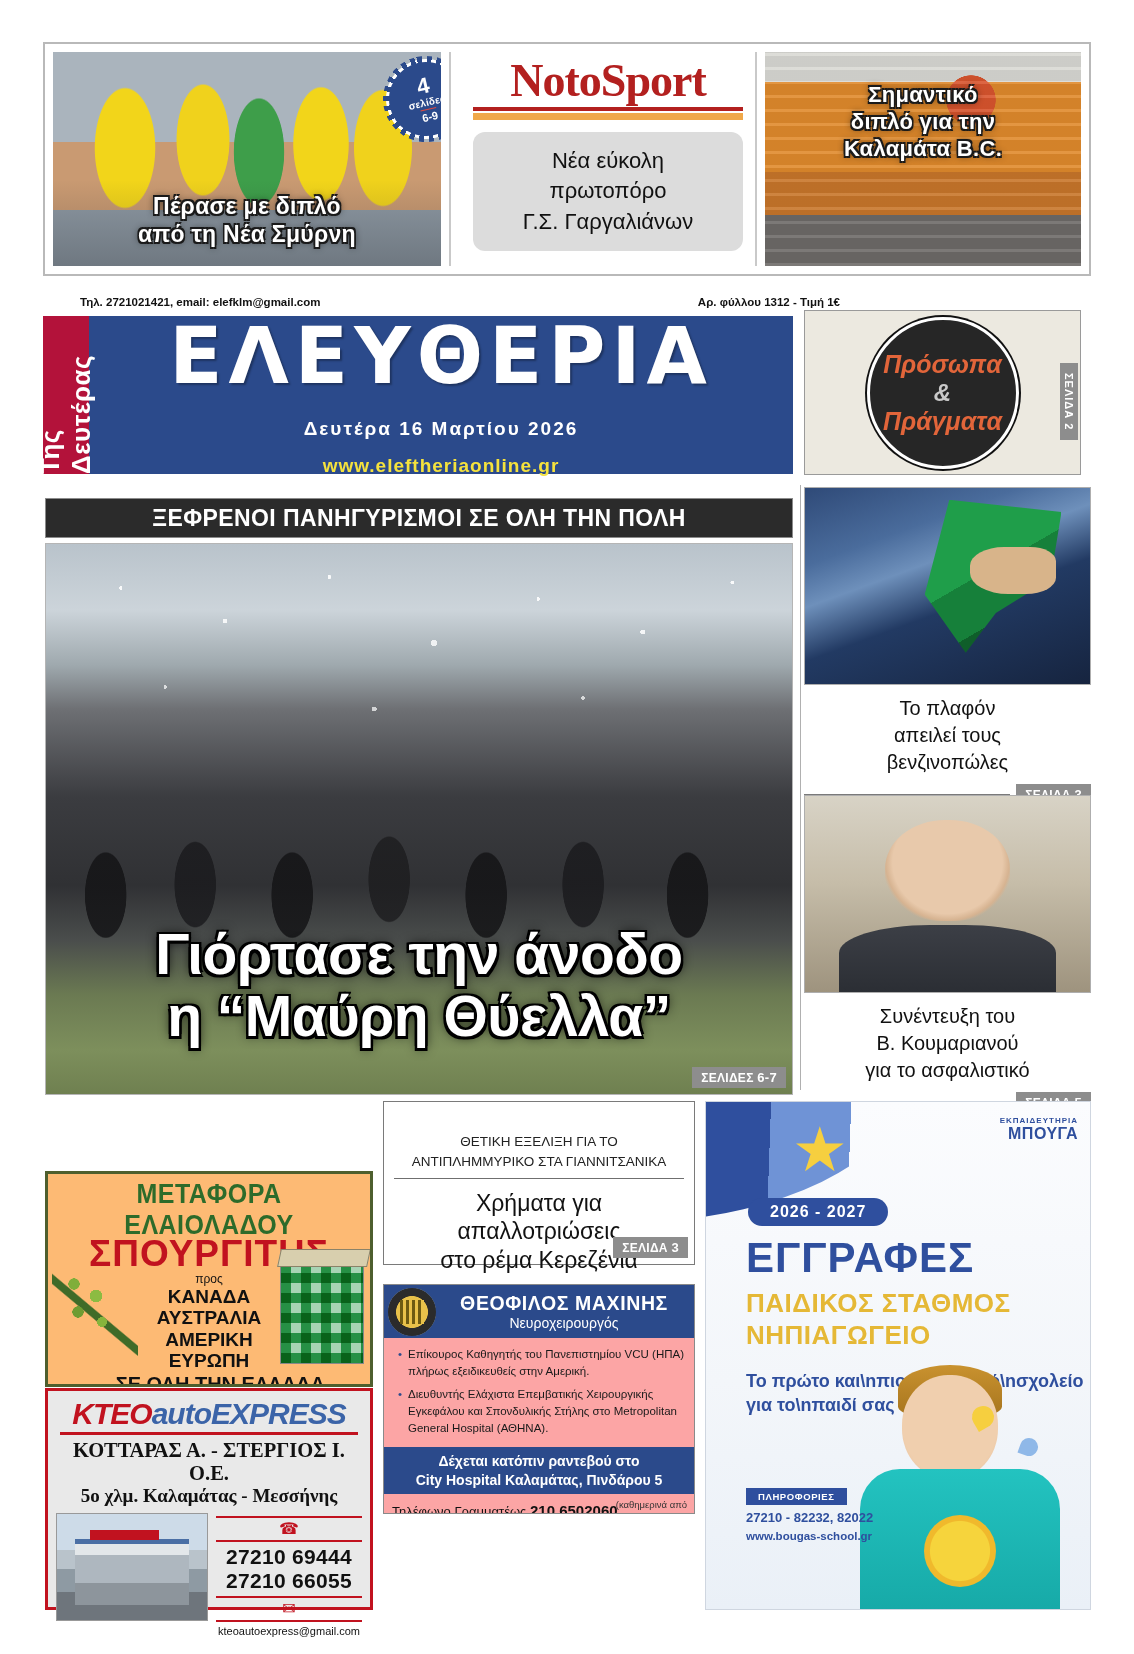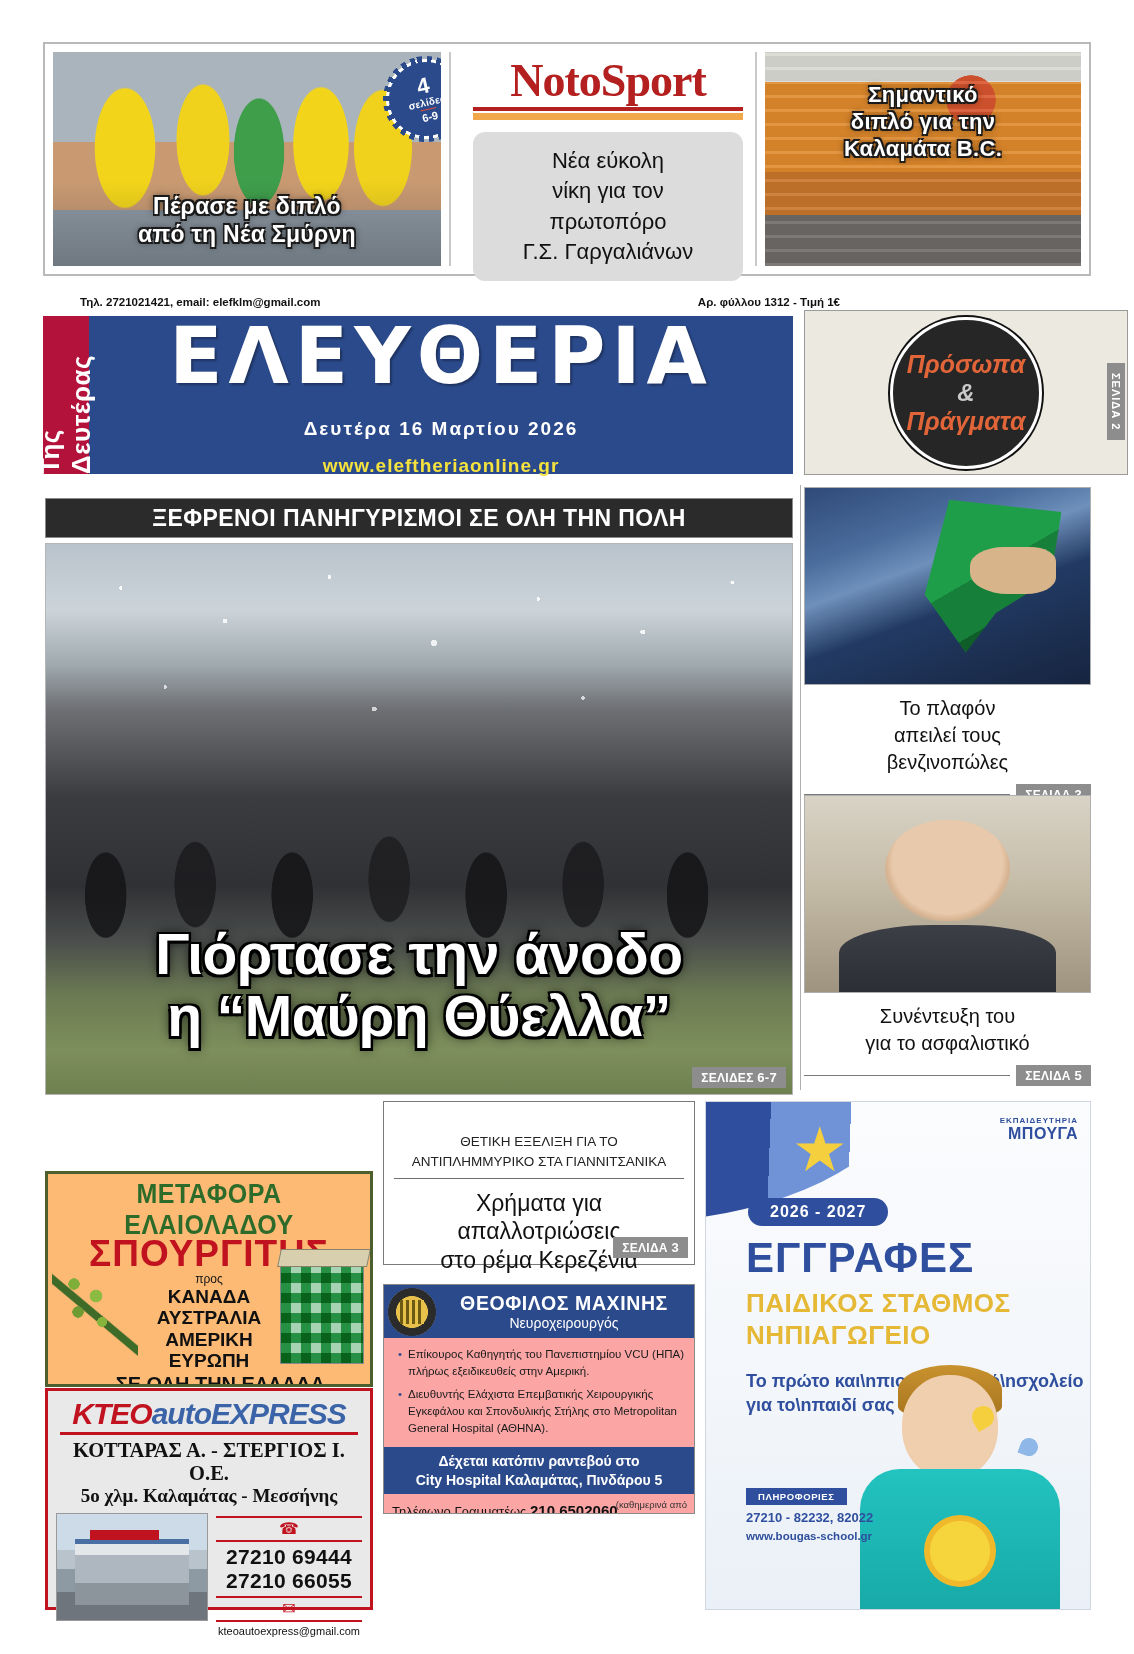--- a/index.html
+++ b/index.html
@@ -113,21 +113,21 @@
     font-family: "DejaVu Sans", sans-serif;
     font-size: 78px; font-weight: bold; color: #fff;
     letter-spacing: 6px; line-height: 1; margin-top: 4px;
     text-shadow: 2px 2px 2px rgba(0,0,0,.3);
   }
   .mh-date { color:#fff; font-size: 19px; font-weight: bold; letter-spacing: 2px; margin-top: 10px; }
   .mh-url { color:#f5e23c; font-size: 19px; font-weight: bold; letter-spacing: 1px; margin-top: 2px; }
 
   
   .prosopa {
-    position: absolute; left: 804px; top: 310px; width: 324px; height: 165px;
+    position: absolute; left: 804px; top: 310px; width: 277px; height: 165px;
     border: 1px solid #9a9a9a; background: #ece9e0;
     display:flex; align-items:center; justify-content:center;
   }
   .prosopa-circle {
     width: 152px; height: 152px; border-radius: 50%; background: #262626;
     border: 3px solid #fff; box-shadow: 0 0 0 2px #111;
     display:flex; flex-direction:column; align-items:center; justify-content:center;
     color:#e2653a; font-style: italic; font-weight: bold;
   }
   .pc-l1 { font-size: 25px; }
@@ -412,21 +412,20 @@
     </div>
 
     <div class="sb-mid">
       <div class="noto-logo">NotoSport</div>
       <div class="noto-rules">
         <div class="noto-rule1"></div>
         <div class="noto-rule2"></div>
       </div>
       <div class="noto-box">
         <div>Νέα εύκολη</div>
-        <div>νίκη για τον</div>
         <div>πρωτοπόρο</div>
         <div>Γ.Σ. Γαργαλιάνων</div>
       </div>
     </div>
 
     <div class="sb-right">
       <div class="sb-photo bb" style="width:100%;height:100%">
         <div class="sb-caption topleft">
           <div>Σημαντικό</div>
           <div>διπλό για την</div>
@@ -487,20 +486,21 @@
     <div class="side-rule">
       <span class="ln"></span>
       <span class="sel-tag"><span>ΣΕΛΙΔΑ </span><b>3</b></span>
     </div>
   </div>
 
   <div class="side-item" style="top:795px;">
     <div class="side-photo portrait"></div>
     <div class="side-cap">
       <div>Συνέντευξη του</div>
+      <div>Β. Κουμαριανού</div>
       <div>για το ασφαλιστικό</div>
     </div>
     <div class="side-rule">
       <span class="ln"></span>
       <span class="sel-tag"><span>ΣΕΛΙΔΑ </span><b>5</b></span>
     </div>
   </div>
 
   <div class="news-box">
     <div class="nb-kicker">

